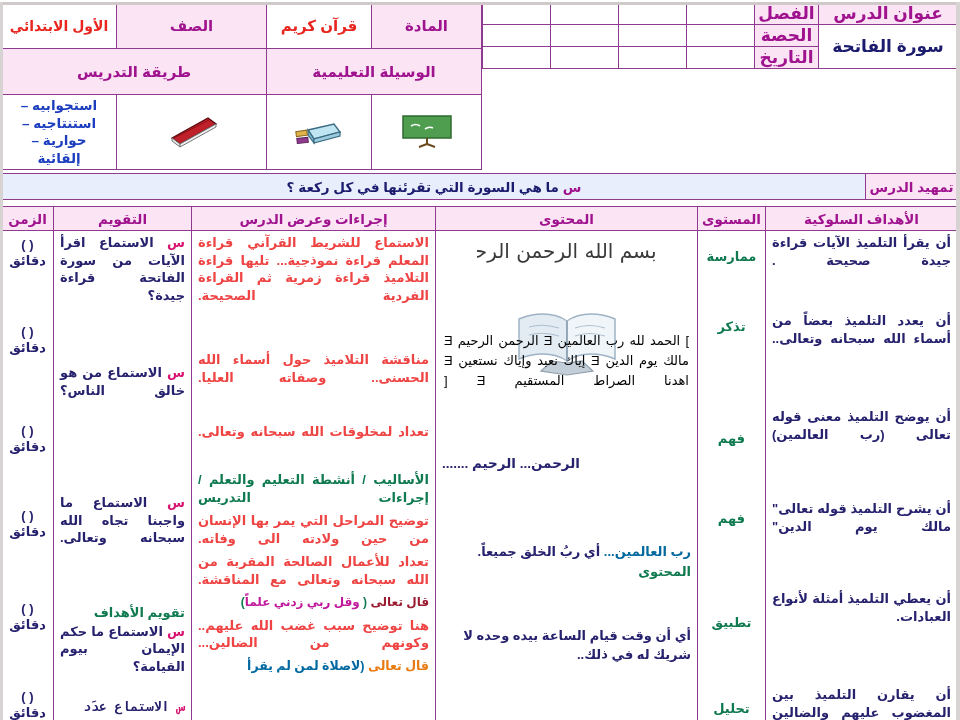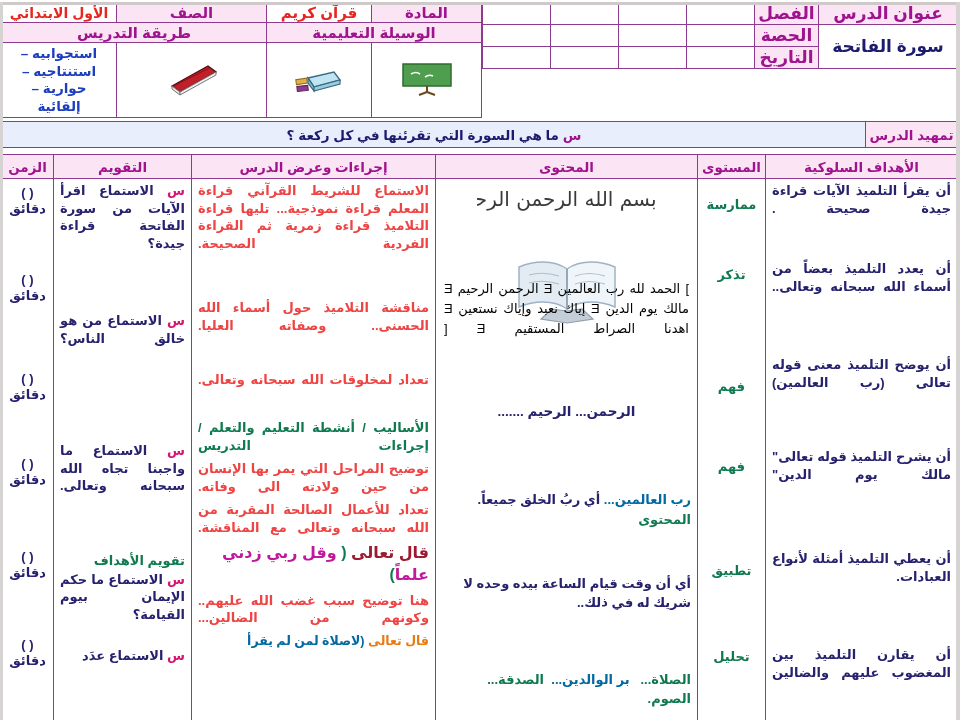--- a/index.html
+++ b/index.html
@@ -19,21 +19,21 @@
 
   .pinkhdr{background:#fbe4f4;color:#a0138e;font-weight:bold;text-align:center;}
   .white{background:#ffffff;}
   .redtxt{color:#e8251f;font-weight:bold;}
 
   
   #topwrap{display:flex;flex-direction:row;width:956px;margin:2px 2px 0 2px;}
   #top-left{width:480px;}
   #top-right{width:476px;}
 
-  #top-left table td{height:20px;font-size:15px;}
+  #top-left table td{height:46px;font-size:15px;}
   .tl-r1 .c-mada{width:110px;}
   .tl-r1 .c-madaval{width:105px;}
   .tl-r1 .c-saf{width:150px;margin-top:43px;}
   .tl-r1 .c-safval{width:115px;}
 
   .mini-icon-cell{background:#fff;text-align:center;vertical-align:middle;}
 
   #top-right table td{font-size:17px;}
   .c-label{width:64px;}
   .c-blank{width:68px;}
@@ -87,21 +87,21 @@
     display:block;margin:8px auto 0 auto;width:180px;height:34px;
     text-align:center;font-size:20px;color:#3a3a3a;
     font-family:"DejaVu Sans",sans-serif;white-space:nowrap;overflow:hidden;
   }
   
   .quran-art{position:absolute;left:50%;transform:translateX(-50%);top:62px;width:120px;height:78px;opacity:.85;pointer-events:none;}
 
   .muhtawa-holder{position:relative;height:100%;}
   .verses{position:relative;z-index:2;padding:6px 8px 0 8px;line-height:1.55;font-size:13px;text-align:justify;text-align-last:justify;}
 
-  .mid-line{font-size:13.5px;color:#27226e;font-weight:bold;text-align:center;}
+  .mid-line{font-size:13.5px;color:#27226e;font-weight:bold;text-align:left;}
 
   
   .edge-shade-top{position:absolute;top:0;left:0;width:960px;height:3px;background:#cfc9c9;}
   .edge-shade-left{position:absolute;top:0;left:0;width:3px;height:720px;background:#d8d3d3;}
   .edge-shade-right{position:absolute;top:0;right:0;width:4px;height:720px;background:#d8d3d3;}
 </style>
 </head>
 <body>
 
 <div id="page">
@@ -214,21 +214,21 @@
       </thead>
       <tbody>
         <tr>
 
           <td class="body-cell">
             <div class="stack">
               <div class="seg cellpad ahdaf-txt" style="height:78px;">أن يقرأ التلميذ الآيات قراءة جيدة صحيحة .</div>
               <div class="seg cellpad ahdaf-txt" style="height:96px;">أن يعدد التلميذ بعضاً من أسماء الله سبحانه وتعالى..</div>
               <div class="seg cellpad ahdaf-txt" style="height:92px;">أن يوضح التلميذ معنى قوله تعالى (رب العالمين)</div>
               <div class="seg cellpad ahdaf-txt" style="height:90px;">أن يشرح التلميذ قوله تعالى" مالك يوم الدين"</div>
-              <div class="seg cellpad ahdaf-txt" style="height:96px;margin-top:12px;">أن يعطي التلميذ أمثلة لأنواع العبادات.</div>
+              <div class="seg cellpad ahdaf-txt" style="height:96px;">أن يعطي التلميذ أمثلة لأنواع العبادات.</div>
               <div class="seg cellpad ahdaf-txt" style="height:auto;">أن يقارن التلميذ بين المغضوب عليهم والضالين</div>
             </div>
           </td>
 
           <td class="body-cell">
             <div class="stack">
               <div class="seg lvl" style="height:78px;padding-top:18px;">ممارسة</div>
               <div class="seg lvl" style="height:96px;padding-top:10px;">تذكر</div>
               <div class="seg lvl" style="height:92px;padding-top:26px;">فهم</div>
               <div class="seg lvl" style="height:90px;padding-top:14px;">فهم</div>
@@ -280,21 +280,21 @@
           <td class="body-cell">
             <div class="stack">
               <div class="seg cellpad ijraat-txt" style="height:100px;">الاستماع للشريط القرآني قراءة المعلم قراءة نموذجية... تليها قراءة التلاميذ قراءة زمرية ثم القراءة الفردية الصحيحة.</div>
               <div class="seg cellpad ijraat-txt" style="height:78px;padding-top:20px;">مناقشة التلاميذ حول أسماء الله الحسنى.. وصفاته العليا.</div>
               <div class="seg cellpad ijraat-txt" style="height:54px;padding-top:14px;">تعداد لمخلوقات الله سبحانه وتعالى.</div>
 
               <div class="seg cellpad green" style="padding-top:8px;text-align:justify;text-align-last:justify;">الأساليب / أنشطة التعليم والتعلم / إجراءات التدريس</div>
               <div class="seg cellpad ijraat-txt">توضيح المراحل التي يمر بها الإنسان من حين ولادته الى وفاته.</div>
               <div class="seg cellpad ijraat-txt">تعداد للأعمال الصالحة المقربة من الله سبحانه وتعالى مع المناقشة.</div>
 
-              <div class="seg cellpad" style="font-size:16px;">
+              <div class="seg cellpad" style="font-size:12px;">
                 <span class="darkred">قال تعالى</span>
                 <span class="green">(</span>
                 <span class="magenta">وقل ربي زدني علماً</span><span class="green">)</span>
               </div>
 
               <div class="seg cellpad ijraat-txt">هنا توضيح سبب غضب الله عليهم.. وكونهم من الضالين...</div>
 
               <div class="seg cellpad" style="font-size:12.5px;padding-bottom:1px;">
                 <span class="orange">قال تعالى</span>
                 <span class="red">(لاصلاة لمن لم يقرأ</span>
@@ -320,21 +320,21 @@
                 <span>ما واجبنا تجاه الله سبحانه وتعالى.</span>
               </div>
               <div class="seg cellpad" style="padding-bottom:0;">
                 <span class="green">تقويم الأهداف</span>
               </div>
               <div class="seg cellpad taqweem-txt" style="padding-top:1px;height:74px;">
                 <span class="s-mark">س</span>
                 <span>الاستماع</span>
                 <span>ما حكم الإيمان بيوم القيامة؟</span>
               </div>
-              <div class="seg cellpad taqweem-txt" style="text-align:center;text-align-last:right;">
+              <div class="seg cellpad taqweem-txt" style="text-align:center;text-align-last:right;font-family:Liberation Mono, monospace;">
                 <span class="s-mark">س</span>
                 <span>الاستماع</span>
                 <span>عدَد</span>
               </div>
             </div>
           </td>
 
           <td class="body-cell">
             <div class="stack">
               <div class="seg zaman-txt" style="height:90px;padding-top:6px;">

